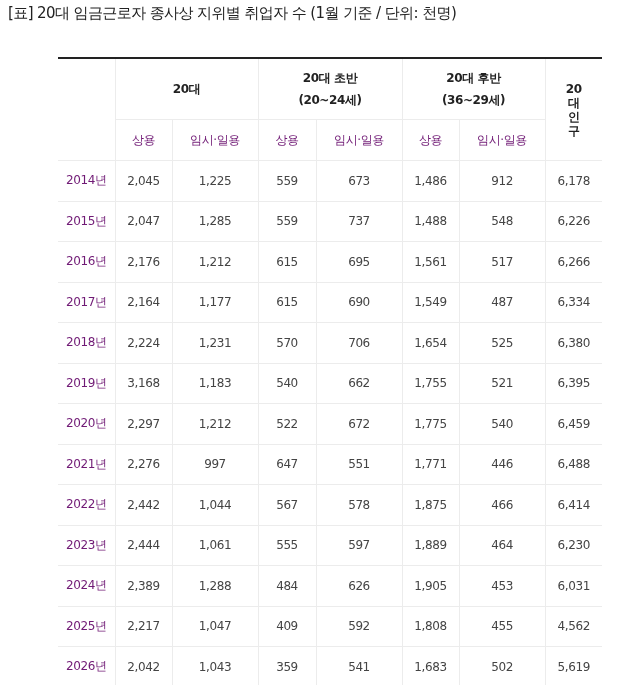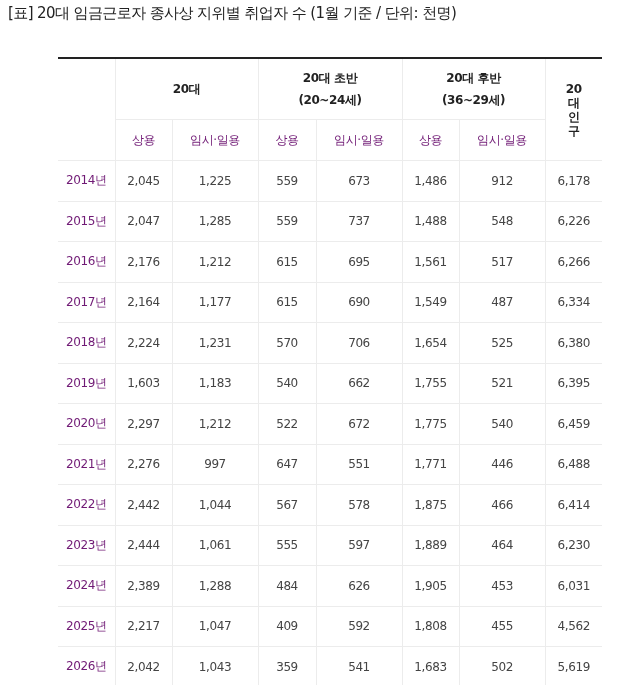--- a/index.html
+++ b/index.html
@@ -102,21 +102,21 @@
         <td>2,224</td>
         <td>1,231</td>
         <td>570</td>
         <td>706</td>
         <td>1,654</td>
         <td>525</td>
         <td>6,380</td>
       </tr>
       <tr>
         <td class="year">2019년</td>
-        <td>1,603</td>
+        <td>3,168</td>
         <td>1,183</td>
         <td>540</td>
         <td>662</td>
         <td>1,755</td>
         <td>521</td>
         <td>6,395</td>
       </tr>
       <tr>
         <td class="year">2020년</td>
         <td>2,297</td>

